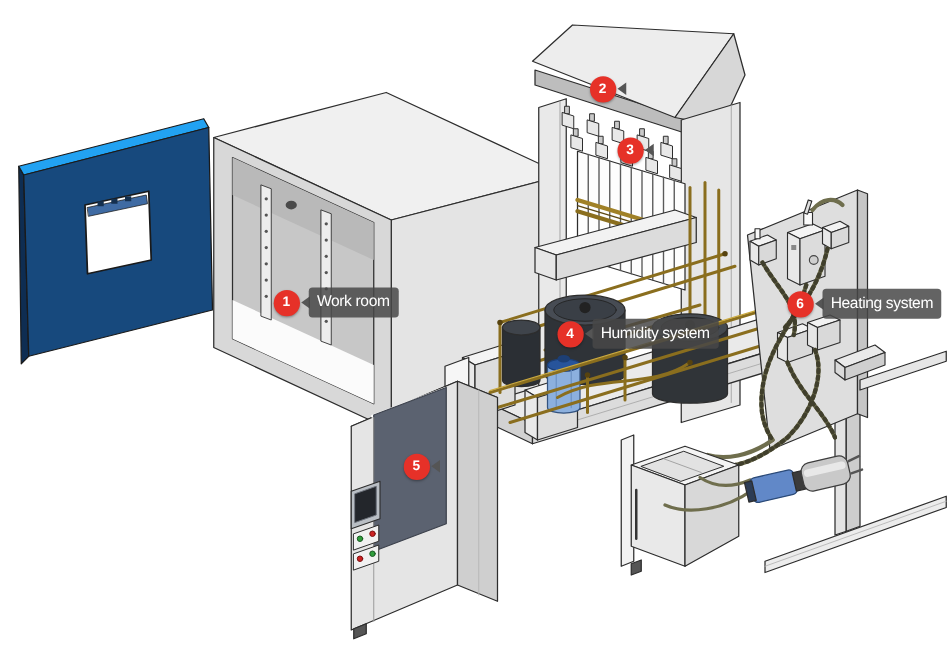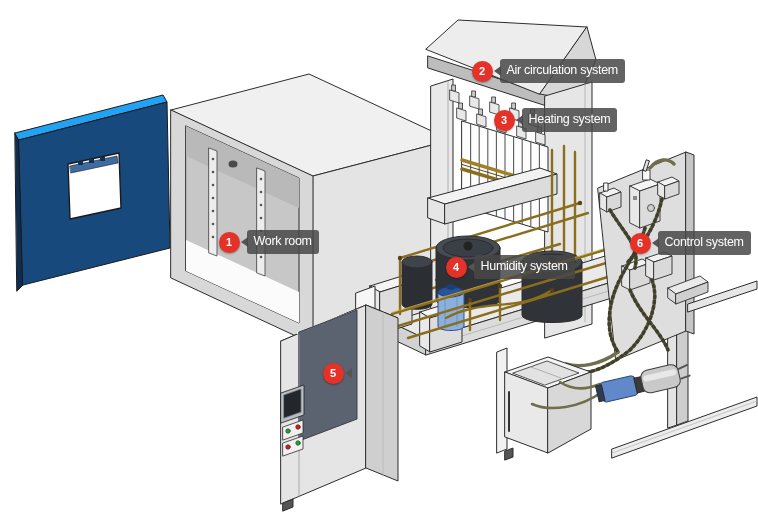--- a/index.html
+++ b/index.html
@@ -332,36 +332,34 @@
 
   <div class="callouts" id="callouts">
       <div class="callout" style="left: 218.5px; top: 231px;">
       <span class="badge">1</span>
       <span class="pointer"></span>
       <span class="tag">Work room</span>
     </div>
       <div class="callout" style="left: 471.5px; top: 60px;">
       <span class="badge">2</span>
       <span class="pointer"></span>
-      <span class="tag">Air circulation system</span>
     </div>
       <div class="callout" style="left: 493.5px; top: 109px;">
       <span class="badge">3</span>
       <span class="pointer"></span>
-      <span class="tag">Heating system</span>
     </div>
       <div class="callout" style="left: 445.5px; top: 256px;">
       <span class="badge">4</span>
       <span class="pointer"></span>
       <span class="tag">Humidity system</span>
     </div>
       <div class="callout" style="left: 322.5px; top: 362px;">
       <span class="badge">5</span>
       <span class="pointer"></span>
     </div>
       <div class="callout" style="left: 629.5px; top: 232px;">
       <span class="badge">6</span>
       <span class="pointer"></span>
-      <span class="tag">Control system</span>
+      <span class="tag">Heating system</span>
     </div>
     </div>
 
 </div>
 
 </body></html>

